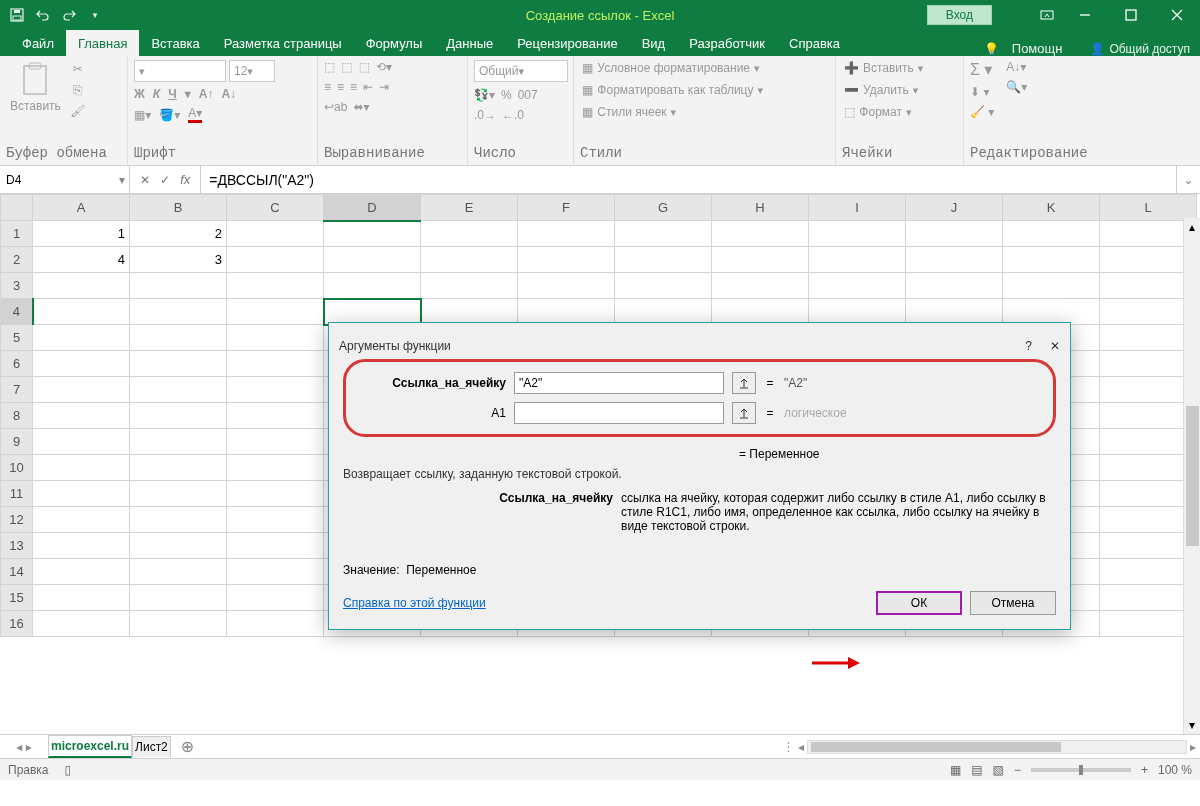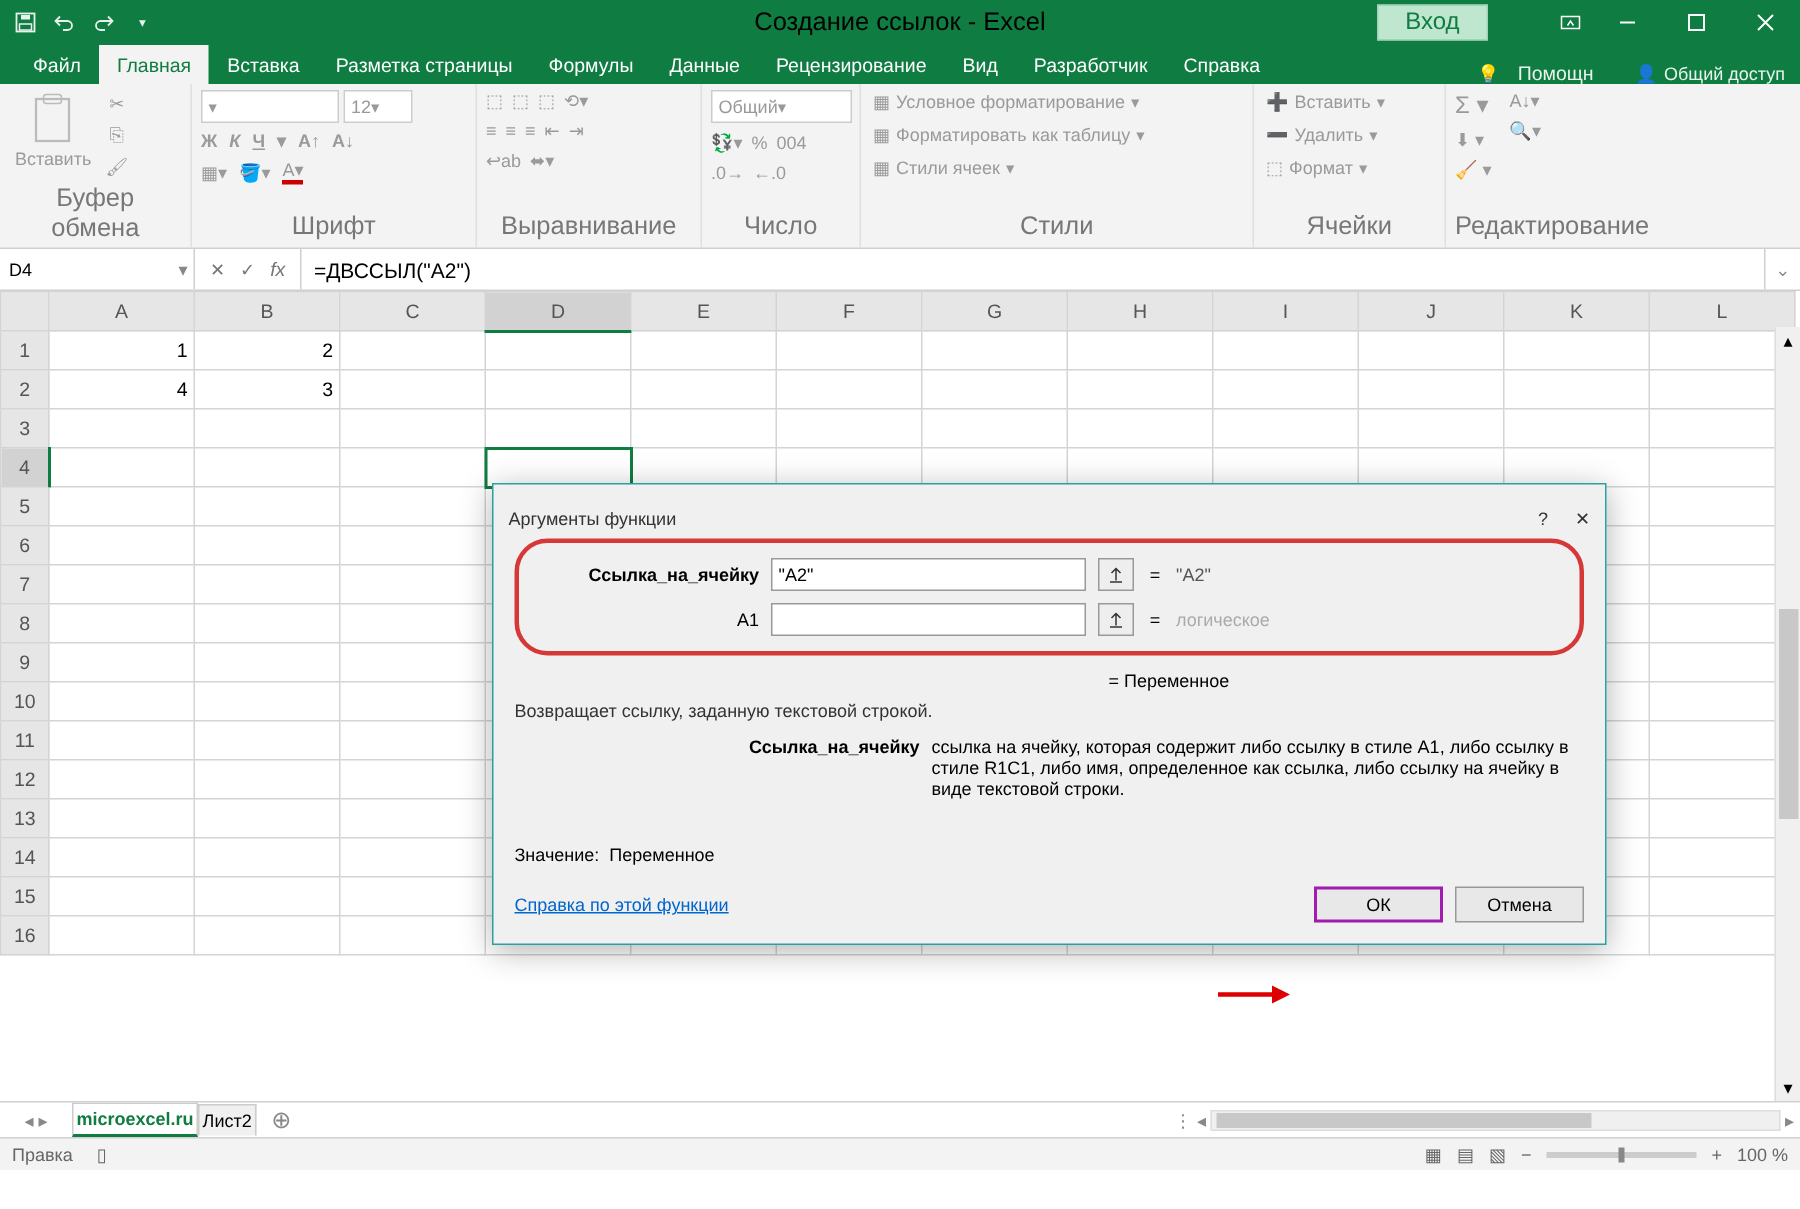--- a/index.html
+++ b/index.html
@@ -2,37 +2,37 @@
 <html><head>
 <meta charset="utf-8">
 <style>
 * { margin: 0; padding: 0; box-sizing: border-box; font-family: "Segoe UI", Tahoma, sans-serif; font-size: 12px; }
 body { background: #fff; width: 1200px; height: 806px; overflow: hidden; position: relative; }
 
 
 .titlebar { height: 30px; background: #0f7c41; display: flex; align-items: center; color: #fff; position: relative; }
 .qat { display: flex; align-items: center; margin-left: 8px; gap: 8px; }
 .qat-item { width: 18px; height: 18px; display: flex; align-items: center; justify-content: center; opacity: .9; }
-.title-text { position: absolute; left: 50%; transform: translateX(-50%); color: #000000; font-size: 17px; }
+.title-text { position: absolute; left: 50%; transform: translateX(-50%); color: #bef264; font-size: 13px; }
 .winbtns { position: absolute; right: 0; display: flex; align-items: center; height: 100%; }
 .winbtn { width: 46px; height: 100%; display: flex; align-items: center; justify-content: center; color: #e8f5ee; }
-.login-btn { background: #bfe6cf; color: #0f7c41; padding: 2px 18px; margin-right: 40px; font-size: 16px; border: 1px solid #9fd4b5; }
+.login-btn { background: #bfe6cf; color: #0f7c41; padding: 2px 18px; margin-right: 40px; font-size: 12px; border: 1px solid #9fd4b5; }
 .ribbon-display { width: 30px; }
 
 
 .tabbar { height: 26px; background: #0f7c41; display: flex; align-items: flex-end; padding-left: 10px; }
 .tab { padding: 6px 12px 5px; color: #fff; font-size: 13px; cursor: pointer; }
 .tab.active { background: #f3f3f3; color: #0f7c41; }
 .tab-right { margin-left: auto; display: flex; align-items: center; padding-right: 10px; gap: 12px; color: #e8f5ee; }
 
 
 .ribbon { height: 110px; background: #f3f3f3; border-bottom: 1px solid #d0d0d0; display: flex; color: #9a9a9a; }
 .ribbon-group { border-right: 1px solid #e0e0e0; padding: 4px 6px; display: flex; flex-direction: column; }
 .ribbon-group-content { flex: 1; display: flex; gap: 4px; align-items: flex-start; }
-.ribbon-group-label { text-align: center; font-size: 17px; padding-top: 2px; color: #777; position: relative; }
+.ribbon-group-label { font-size: 14px; padding-top: 2px; color: #777; position: relative; font-family: Liberation Mono, monospace; }
 .ribbon-big { display: flex; flex-direction: column; align-items: center; gap: 3px; padding: 2px 4px; font-size: 11px; }
 .ribbon-stack { display: flex; flex-direction: column; gap: 3px; }
 .ribbon-row { display: flex; align-items: center; gap: 3px; }
 .ribbon-ico { width: 18px; height: 18px; display: flex; align-items: center; justify-content: center; }
 .ribbon-select { border: 1px solid #ccc; background: #fff; height: 22px; display:flex; align-items:center; padding: 0 4px; color:#999; font-size:11px;}
 .ribbon-select.num { width: 46px;}
 .ribbon-select.font { width: 92px;}
 .ribbon-txtbtn { display: flex; align-items:center; gap:4px; font-size:11px; padding: 1px 2px;}
 
 
@@ -246,21 +246,21 @@
     <div class="ribbon-group-label">Выравнивание</div>
   </div>
 
   <div class="ribbon-group" style="width:106px">
     <div class="ribbon-group-content">
       <div class="ribbon-stack" style="gap:6px;width:100%;">
         <div class="ribbon-select" style="width:94px;"><span>Общий</span> ▾</div>
         <div class="ribbon-row" style="gap:6px;">
           <span>💱▾</span>
           <span>%</span>
-          <span>004</span>
+          <span>007</span>
         </div>
         <div class="ribbon-row" style="gap:6px;">
           <span>.0→</span>
           <span>←.0</span>
         </div>
       </div>
     </div>
     <div class="ribbon-group-label">Число</div>
   </div>
 

